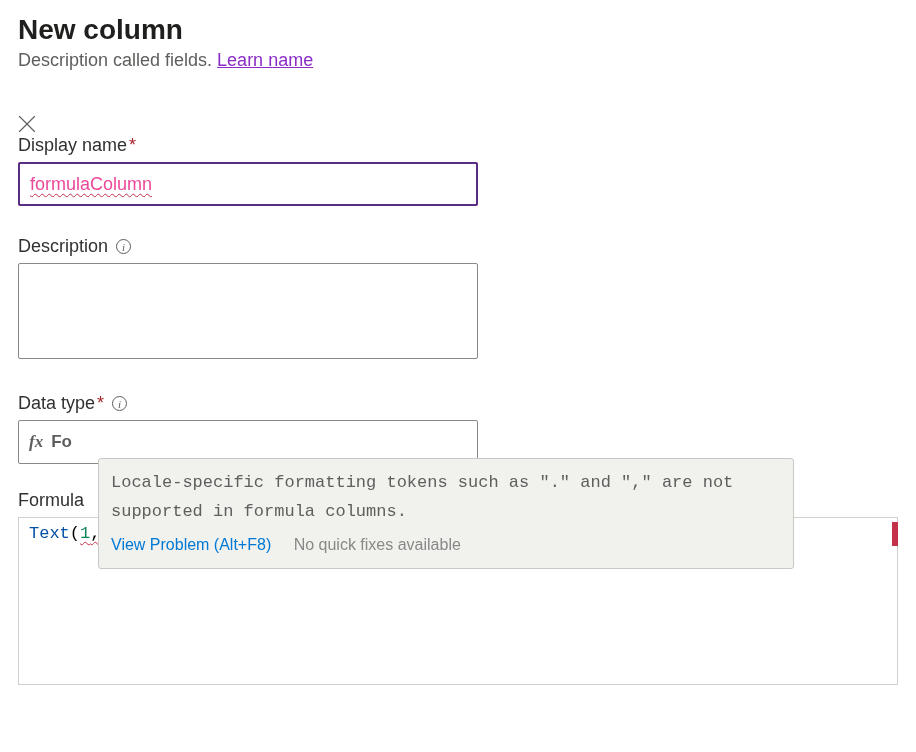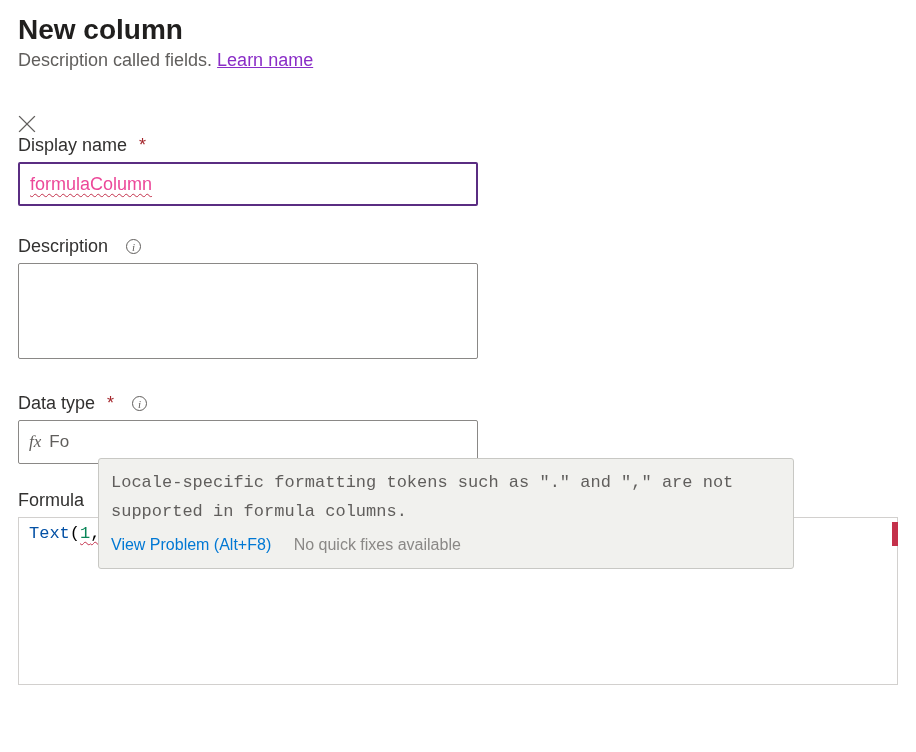--- a/index.html
+++ b/index.html
@@ -49,21 +49,21 @@
   }
   .field {
     margin-bottom: 30px;
   }
   .label {
     font-size: 18px;
     color: #323130;
     margin-bottom: 6px;
     display: flex;
     align-items: center;
-    gap: 10px;
+    gap: 0;
     text-align: right;
   }
   .req {
     color: #a4262c;
     margin-left: 2px;
   }
   .info-icon {
     width: 15px;
     height: 15px;
     border: 1px solid #605e5c;
@@ -106,20 +106,21 @@
     height: 44px;
     border: 1px solid #8a8886;
     border-radius: 2px;
     display: flex;
     align-items: center;
     padding: 0 10px;
     font-size: 17px;
     color: #605e5c;
     background: #fff;
     cursor: pointer;
+    font-weight: bold;
   }
   .fx {
     font-family: "Segoe UI", serif;
     font-style: italic;
     font-size: 17px;
     margin-right: 8px;
     color: #605e5c;
   }
 
   .tooltip {

